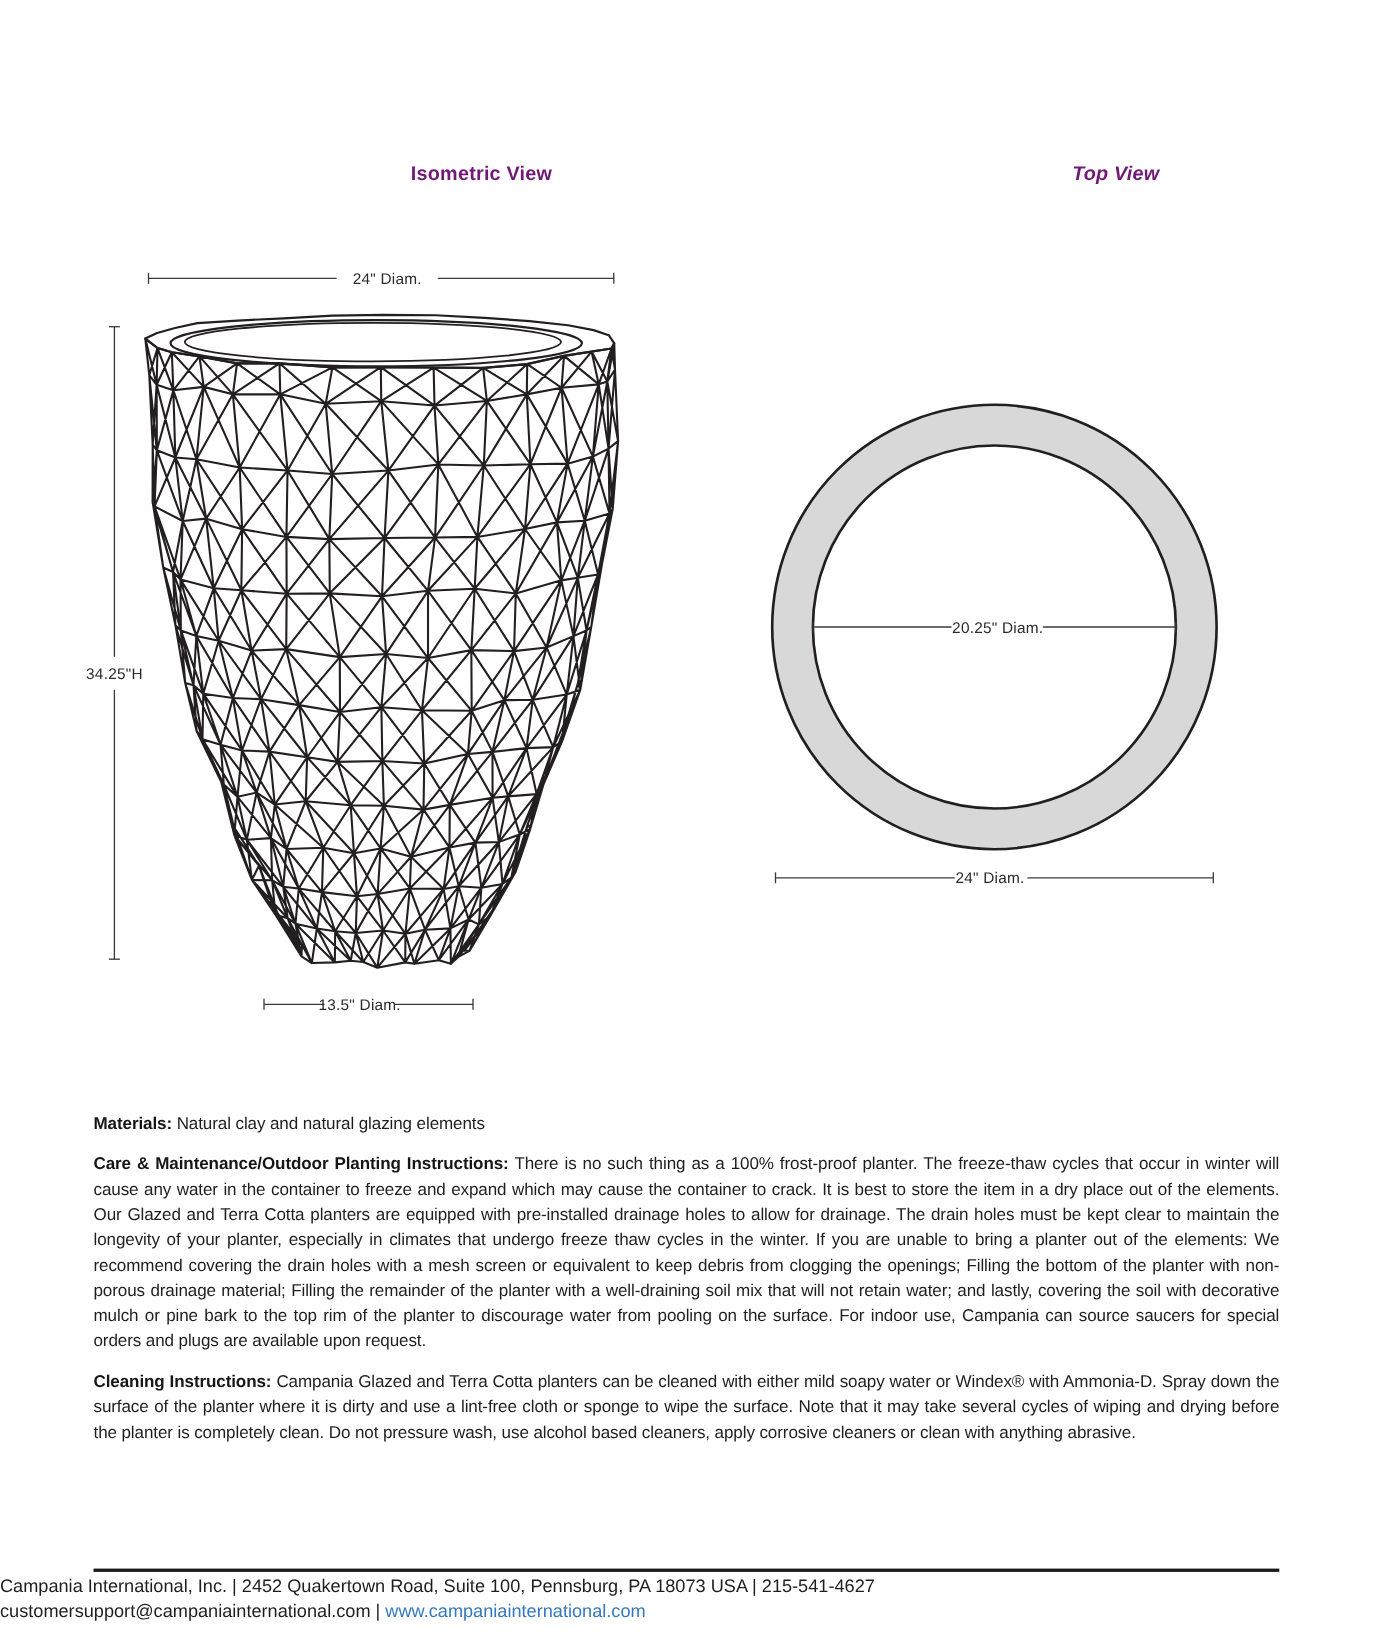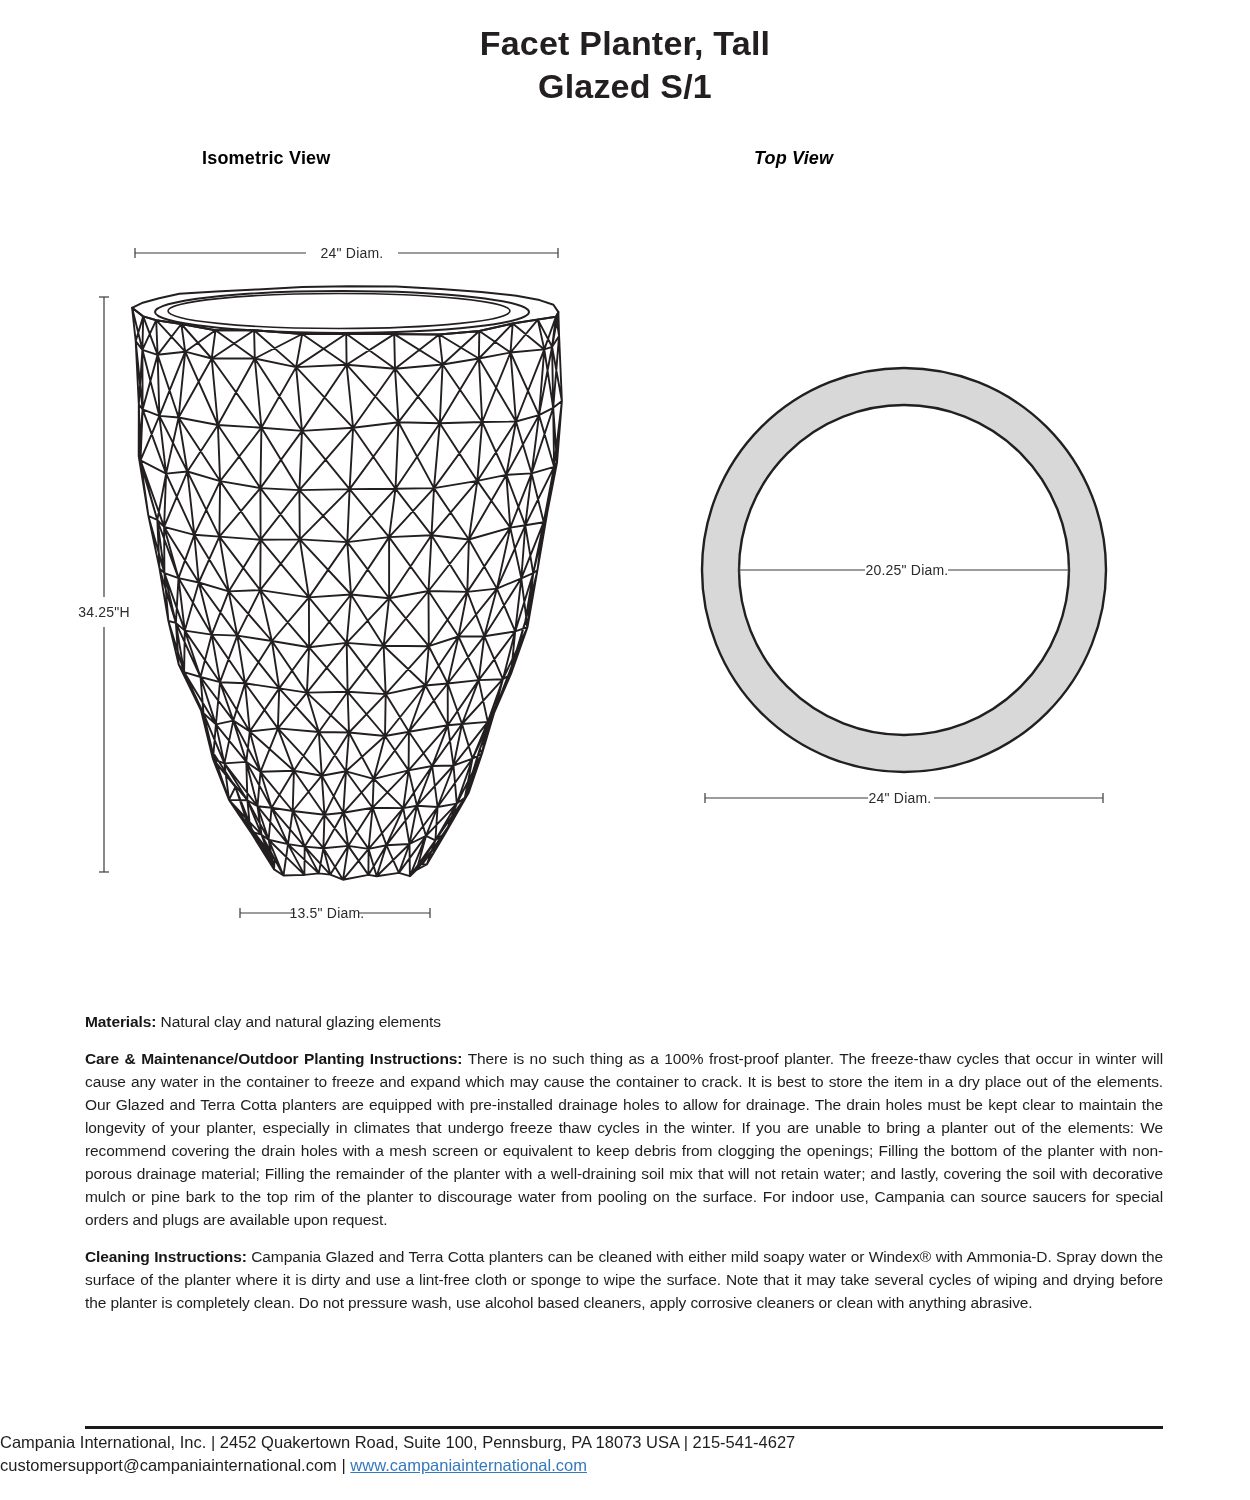--- a/index.html
+++ b/index.html
@@ -2,53 +2,49 @@
 <html><head>
 <meta charset="utf-8">
 <style>
   html,body{margin:0;padding:0;background:#ffffff;}
   #page{position:relative;width:1250px;height:1500px;background:#fff;overflow:hidden;
         font-family:"Liberation Sans",sans-serif;color:#1f1f1f;}
 
   .title{position:absolute;top:22px;left:0;width:1250px;text-align:center;
          font-weight:bold;font-size:34px;line-height:43px;color:#231f20;letter-spacing:.2px;}
 
-  .view-label{position:absolute;top:148px;font-weight:bold;font-size:18px;color:#000000;
-              width:300px;text-align:left;letter-spacing:.2px;}
+  .view-label{position:absolute;top:148px;font-weight:bold;font-size:18px;color:#701a75;
+              width:300px;text-align:right;letter-spacing:.2px;}
   #iso-label{left:202px;}
   #top-label{left:754px;font-style:italic;}
 
   svg{position:absolute;overflow:visible;}
   #iso-svg{left:55px;top:225px;}
   #top-svg{left:670px;top:320px;}
 
   .art{stroke:#231f20;fill:none;stroke-linecap:round;stroke-linejoin:round;}
   .dim{stroke:#3a3a3a;stroke-width:1.2;}
   .dim-label{font-family:"Liberation Sans",sans-serif;font-size:14px;fill:#2b2b2b;letter-spacing:.2px;}
 
   .text-block{position:absolute;left:85px;top:1010px;width:1078px;
               font-size:15.5px;line-height:23px;text-align:justify;letter-spacing:-0.1px;color:#1e1e1e;}
   .text-block p{margin:0 0 14px 0;}
   .text-block b{color:#161616;}
 
   .footer-rule{position:absolute;left:85px;top:1426px;width:1078px;height:3px;background:#1a1a1a;}
   .footer-line{position:absolute;left:0;width:1250px;font-size:16.5px;color:#1e1e1e;}
   #footer-line1{top:1433px;}
   #footer-line2{top:1456px;}
-  .footer-link{text-decoration:underline;cursor:pointer;}
+  .footer-link{cursor:pointer;}
 </style>
 </head>
 <body>
 
 <div id="page">
 
-  <div class="title">
-    <div>Facet Planter, Tall</div>
-    <div>Glazed S/1</div>
-  </div>
 
   <div class="view-label" id="iso-label">Isometric View</div>
   <div class="view-label" id="top-label">Top View</div>
 
   <svg id="iso-svg" width="560" height="720" viewBox="0 0 560 720">
 
     <g>
       <line class="dim" x1="80" y1="23" x2="80" y2="33"></line>
       <line class="dim" x1="503" y1="23" x2="503" y2="33"></line>
       <line class="dim" x1="80" y1="28" x2="251" y2="28"></line>

